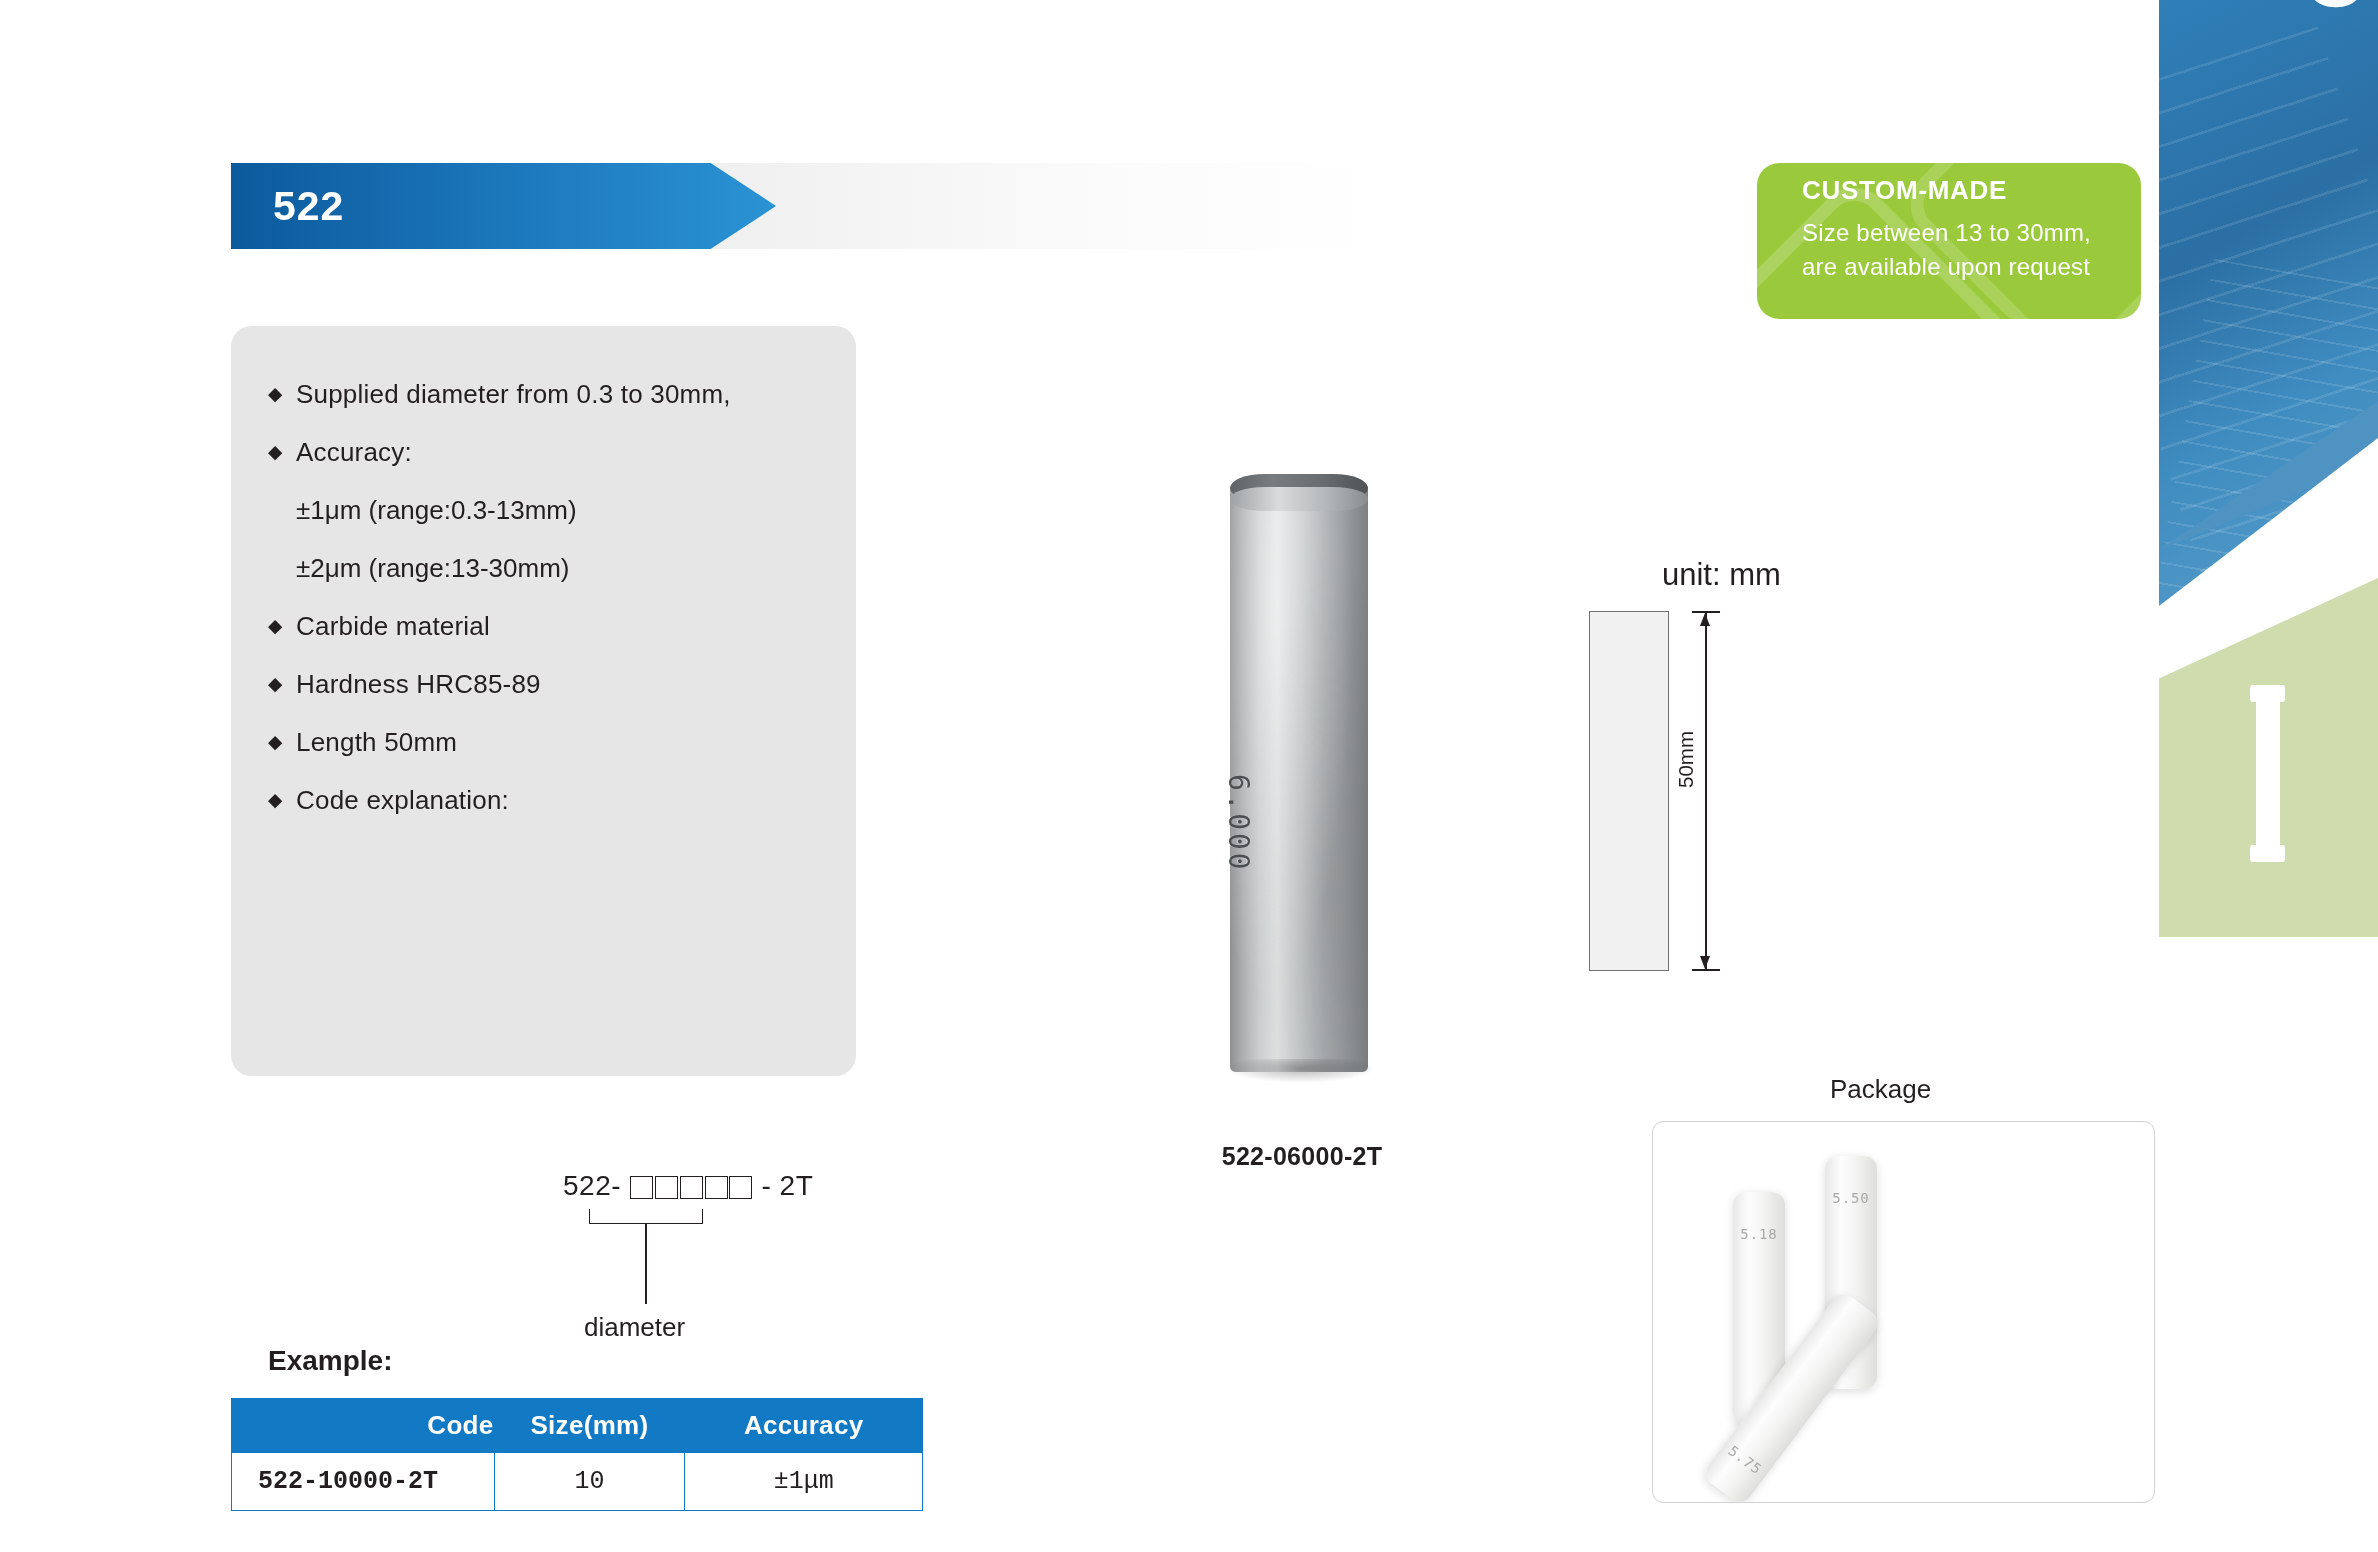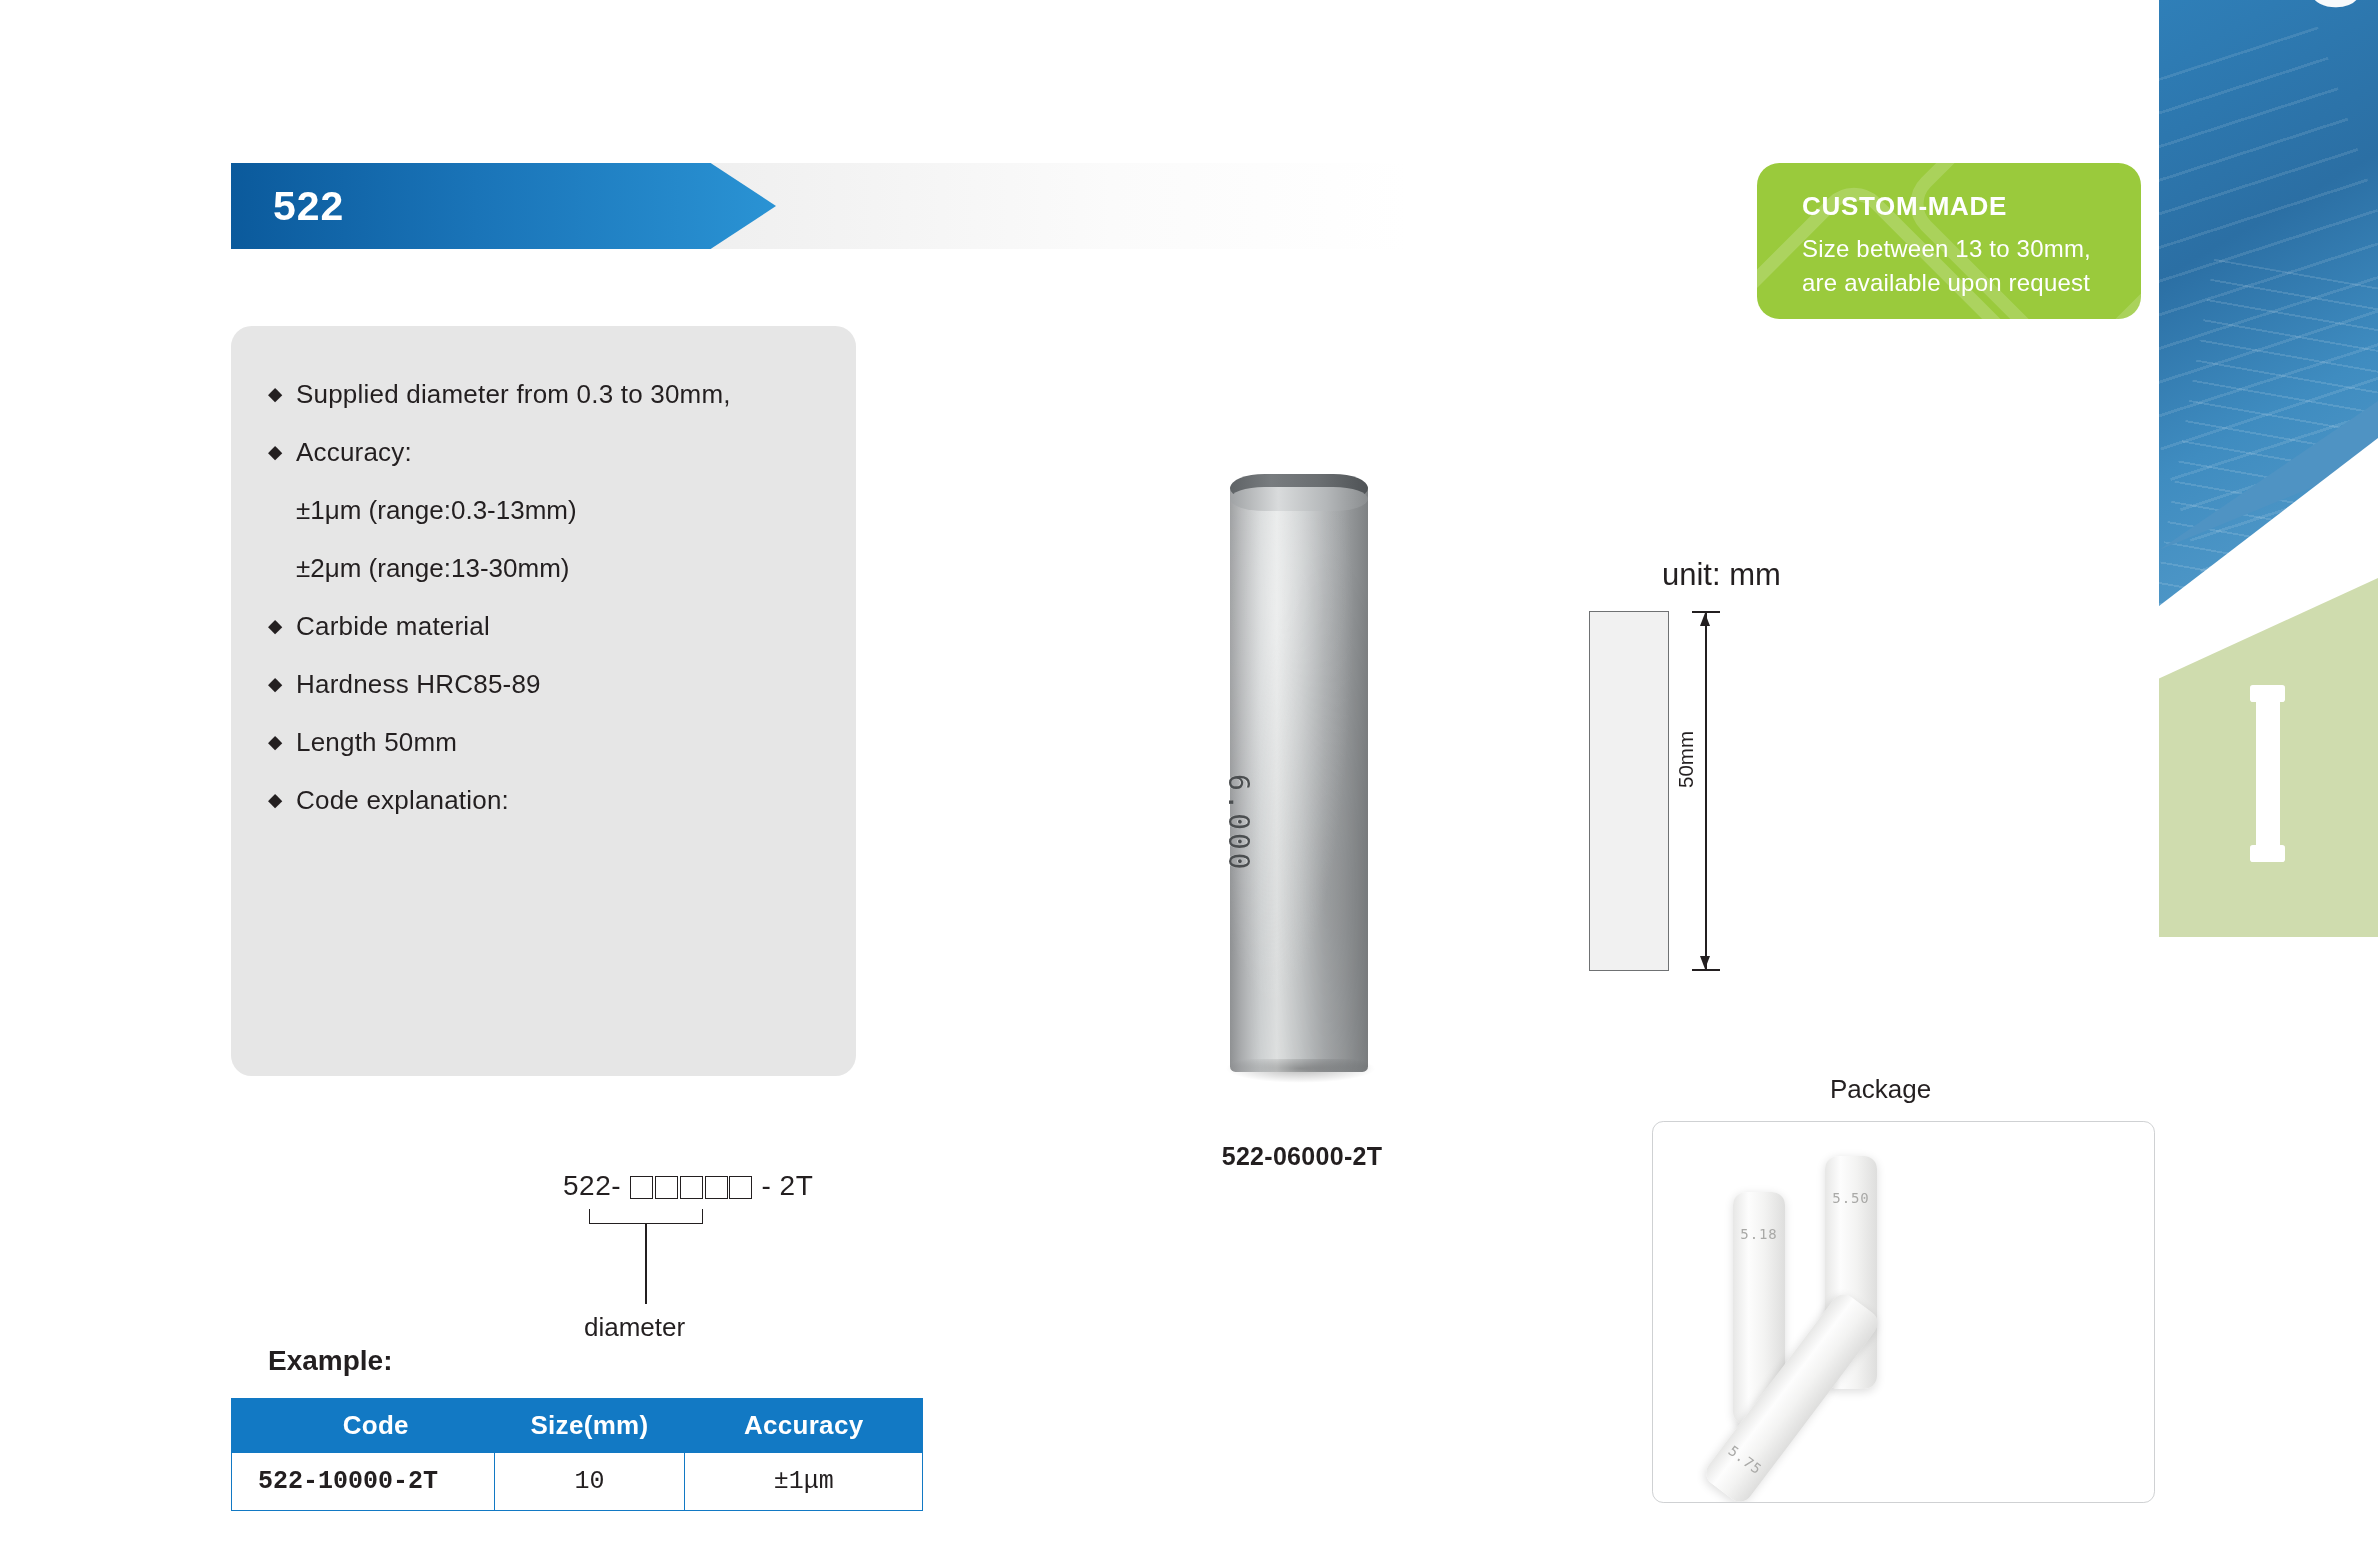--- a/index.html
+++ b/index.html
@@ -169,21 +169,21 @@
     content: "";
     position: absolute;
     right: -56px; top: -84px;
     width: 224px; height: 224px;
     border: 13px solid rgba(255,255,255,0.16);
     border-radius: 37px;
     transform: rotate(45deg);
   }
   .custom-title {
     position: relative;
-    margin: 28px 0 0 45px;
+    margin: 12px 0 0 45px;
     color: #ffffff;
     font-size: 26px;
     font-weight: bold;
     letter-spacing: 0.7px;
   }
   .custom-sub {
     position: relative;
     margin: 11.2px 0 0 45px;
     color: #ffffff;
     font-size: 24px;
@@ -487,21 +487,21 @@
   }
   .example-table th {
     background: #1279c4;
     color: #ffffff;
     font-size: 26px;
     font-weight: bold;
     height: 54px;
     border: 0.9px solid #1279c4;
     letter-spacing: 0.3px;
   }
-  .example-table th:first-child { text-align: center; padding-left: 26px; }
+  .example-table th:first-child { text-align: right; padding-left: 26px; }
   .example-table td {
     height: 58px;
     font-size: 25px;
     color: #231f20;
     border: 1.9px solid #1279c4;
     text-align: center;
     background: #ffffff;
     font-family: Liberation Mono, monospace;
   }
   .example-table td:first-child {

